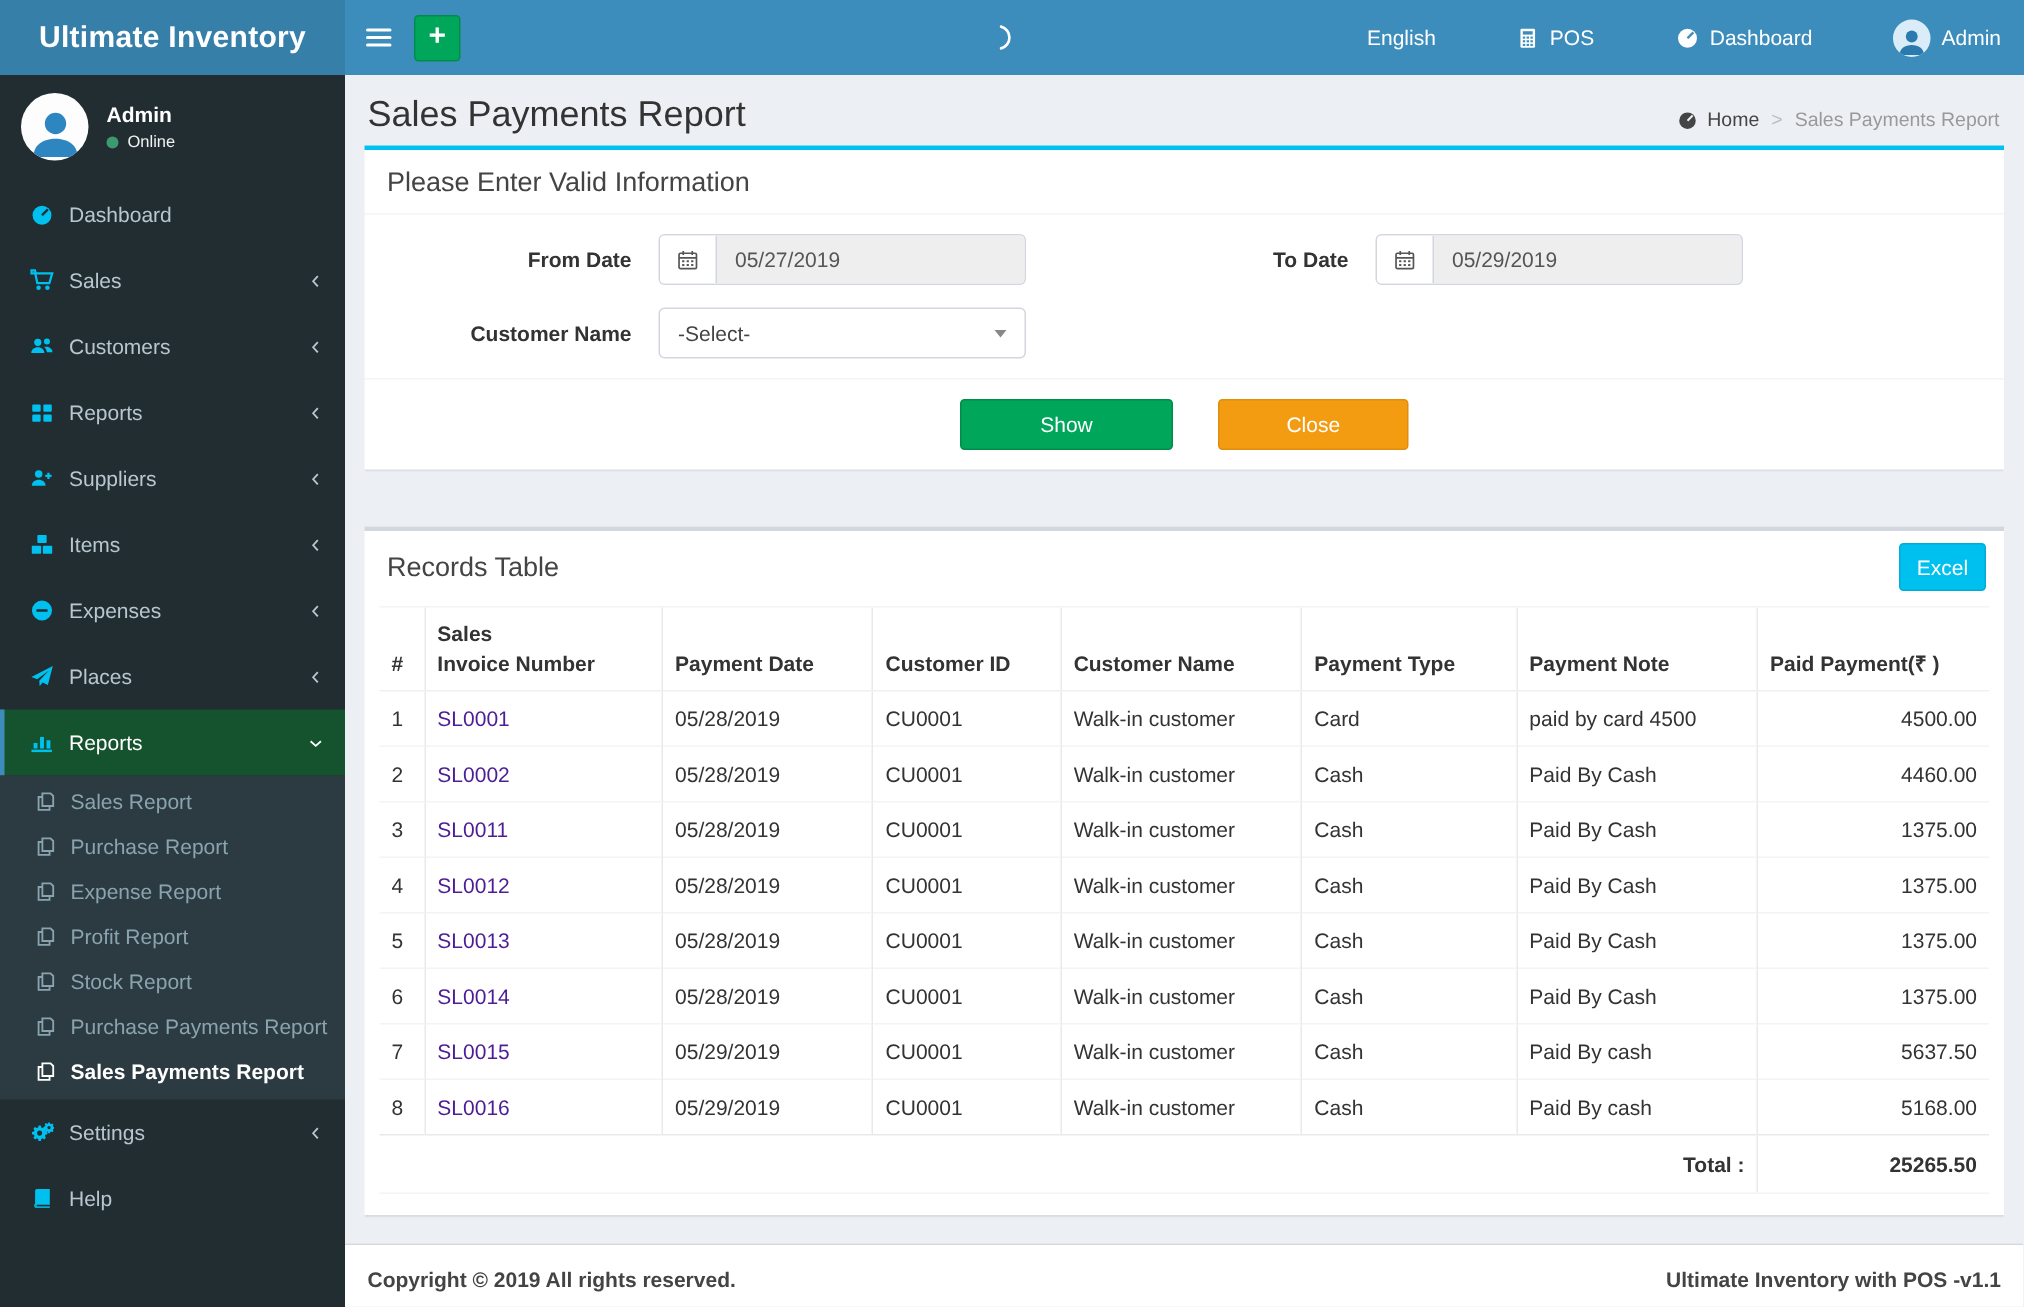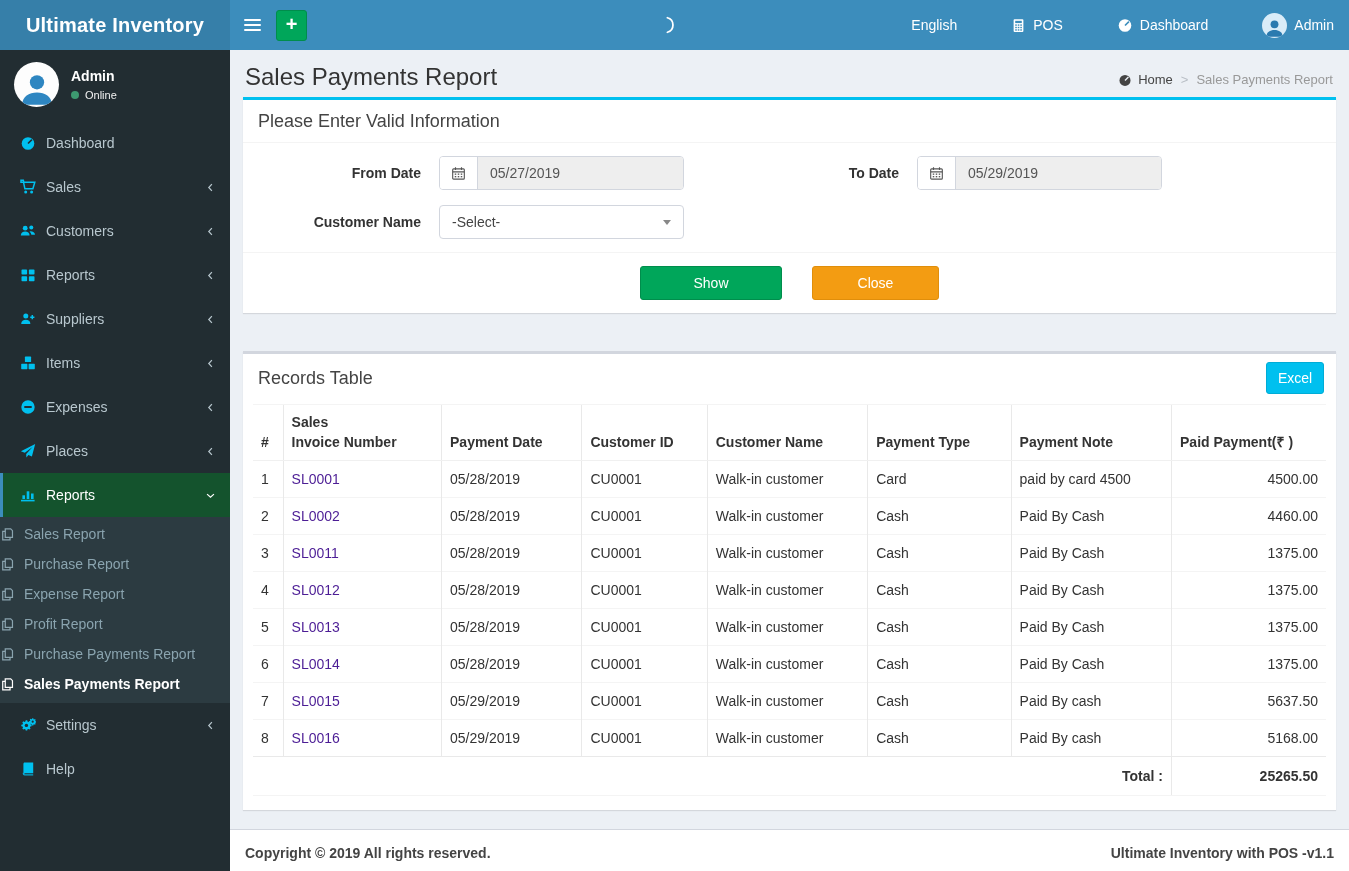--- a/index.html
+++ b/index.html
@@ -32,21 +32,21 @@
   .user-name { color: #fff; font-weight: bold; font-size: 14px; }
   .user-status { color: #f1f1f1; font-size: 11px; display: flex; align-items: center; gap: 6px; cursor: pointer; }
   .status-dot { width: 8px; height: 8px; border-radius: 50%; background: #3d9970; }
   .menu { list-style: none; }
   .menu-item { height: 44px; display: flex; align-items: center; padding: 0 14px 0 20px; color: #b8c7ce; font-size: 14px; cursor: pointer; }
   .menu-item .mi { width: 16px; height: 16px; margin-right: 10px; color: #00c0ef; flex: none; }
   .chev { margin-left: auto; color: #b8c7ce; width: 11px; height: 11px; }
   .menu-item.active-parent { background: #14532d; color: #fff; border-left: 3px solid #3c8dbc; padding-left: 17px; }
   .menu-item.active-parent .chev { color: #fff; }
   .submenu { list-style: none; background: #2c3b41; padding: 2px 0 4px 0; }
-  .submenu-item { height: 30px; display: flex; align-items: center; color: #8aa4af; font-size: 14px; cursor: pointer; }
+  .submenu-item { height: 30px; display: flex; align-items: center; padding-left: 23px; color: #8aa4af; font-size: 14px; cursor: pointer; }
   .submenu-item .mi { width: 15px; height: 15px; margin-right: 9px; color: currentColor; flex: none; }
   .submenu-item.active { color: #fff; font-weight: bold; }
 
   
   .content { margin-left: 230px; min-height: 770px; padding-top: 50px; }
   .page-head { display: flex; align-items: flex-end; justify-content: space-between; padding: 13px 16px 6px 15px; }
   .page-title { font-size: 24px; font-weight: 400; color: #333; }
   .breadcrumb { font-size: 13px; color: #444; display: flex; align-items: center; gap: 8px; padding-bottom: 4px; }
   .breadcrumb .bc-home { display: flex; align-items: center; gap: 6px; color: #444; cursor: pointer; }
   .breadcrumb .sep { color: #b8bec5; }
@@ -327,20 +327,29 @@
           <span>Expense Report</span>
         </li>
         <li class="submenu-item">
           <span class="mi">
               <svg viewBox="0 0 16 16" fill="none" stroke="currentColor" stroke-width="1.3">
                 <path d="M5.6 2h5.8l1.9 1.9v7.1H5.6z"></path>
                 <path d="M5.6 4.6H2.9v9.2h7.8v-2.4"></path>
               </svg>
             </span>
           <span>Profit Report</span>
+        </li>
+        <li class="submenu-item">
+          <span class="mi">
+              <svg viewBox="0 0 16 16" fill="none" stroke="currentColor" stroke-width="1.3">
+                <path d="M5.6 2h5.8l1.9 1.9v7.1H5.6z"></path>
+                <path d="M5.6 4.6H2.9v9.2h7.8v-2.4"></path>
+              </svg>
+            </span>
+          <span>Stock Report</span>
         </li>
         <li class="submenu-item">
           <span class="mi">
               <svg viewBox="0 0 16 16" fill="none" stroke="currentColor" stroke-width="1.3">
                 <path d="M5.6 2h5.8l1.9 1.9v7.1H5.6z"></path>
                 <path d="M5.6 4.6H2.9v9.2h7.8v-2.4"></path>
               </svg>
             </span>
           <span>Purchase Payments Report</span>
         </li>

